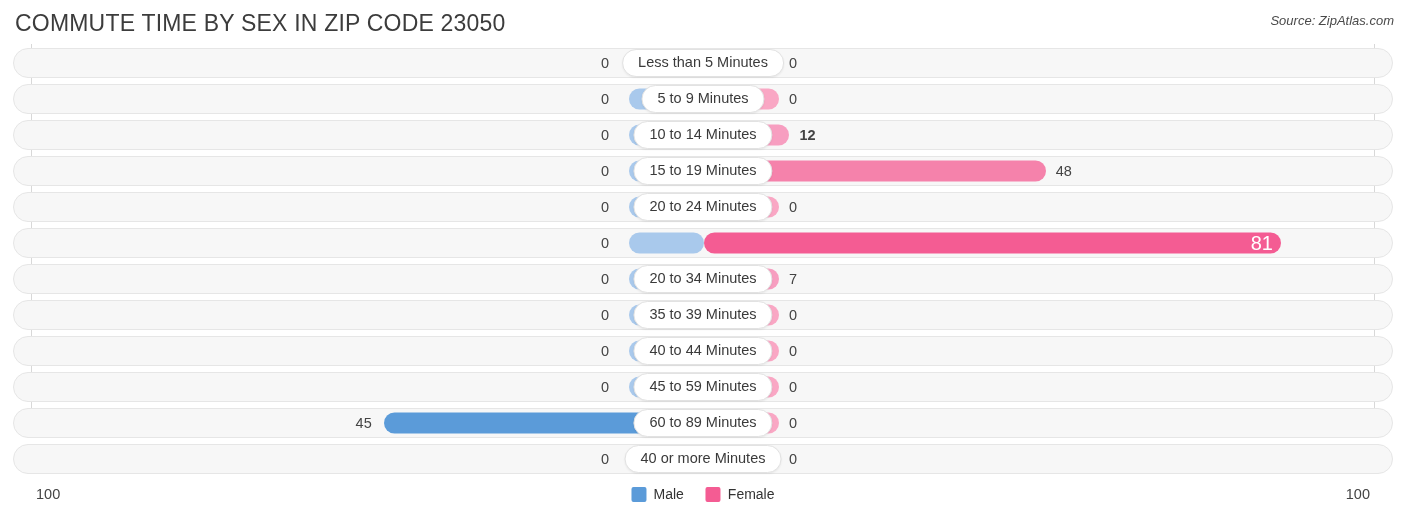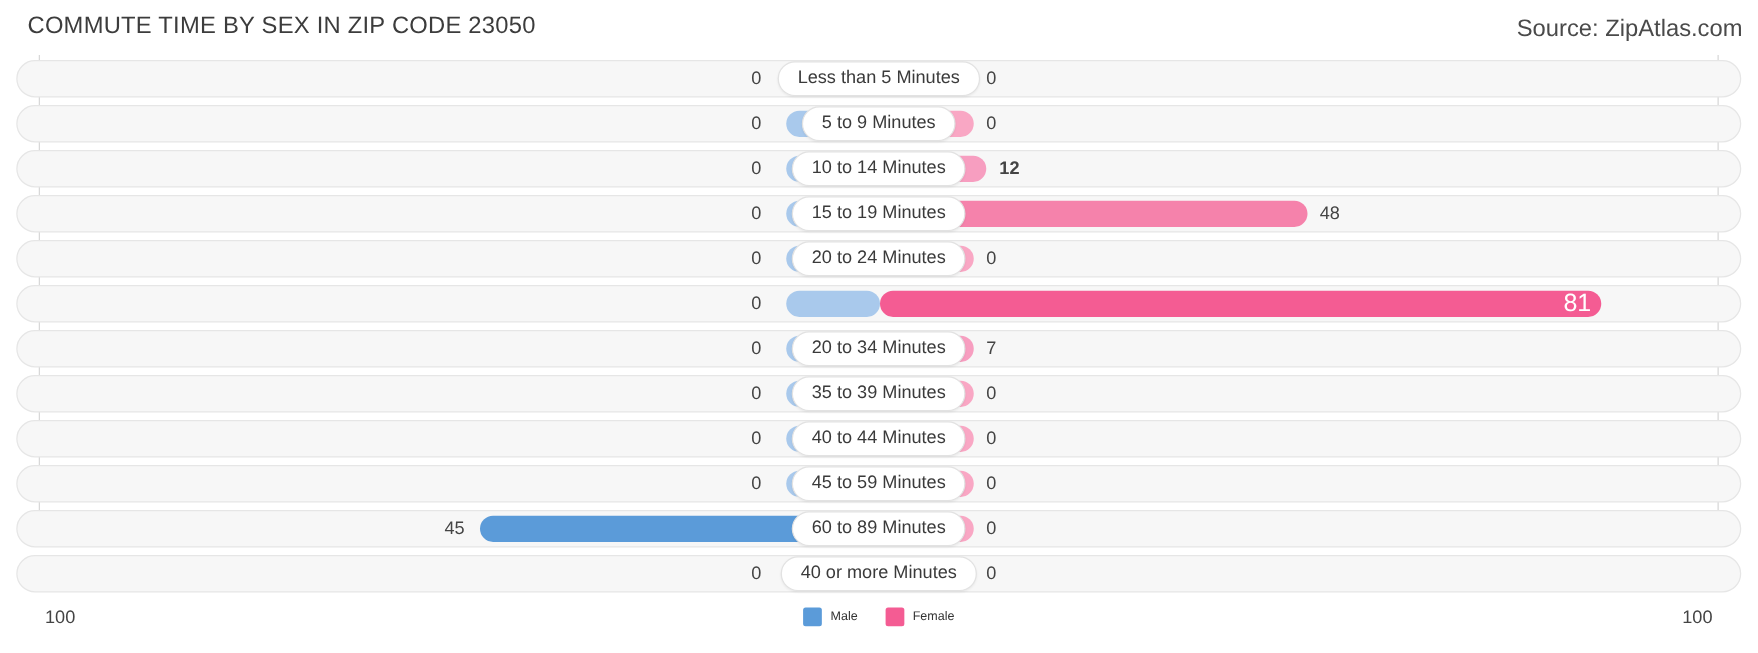--- a/index.html
+++ b/index.html
@@ -16,33 +16,34 @@
     position: relative;
   }
 
   
   .header {
     position: relative;
     height: 44px;
   }
   .chart-title {
     position: absolute;
-    left: 22px;
+    left: 15px;
     top: 10px;
-    font-size: 19px;
+    font-size: 23px;
     font-weight: 400;
     color: #3c3c3c;
     letter-spacing: .2px;
     white-space: nowrap;
   }
   .source-note {
     position: absolute;
     right: 12px;
     top: 13px;
-    font-size: 19px;
+    font-size: 13px;
+    font-style: italic;
     color: #4a4a4a;
     white-space: nowrap;
   }
 
   
   .plot {
     position: absolute;
     left: 0;
     top: 44px;
     width: 1406px;
@@ -165,21 +166,21 @@
     align-items: center;
     gap: 7px;
   }
   .swatch {
     width: 15px;
     height: 15px;
     border-radius: 2px;
     display: inline-block;
   }
   .legend-label {
-    font-size: 10px;
+    font-size: 14px;
     color: #333333;
   }
 </style>
 </head>
 <body>
 
 <div class="header">
   <div class="chart-title">COMMUTE TIME BY SEX IN ZIP CODE 23050</div>
   <div class="source-note">Source: ZipAtlas.com</div>
 </div>

